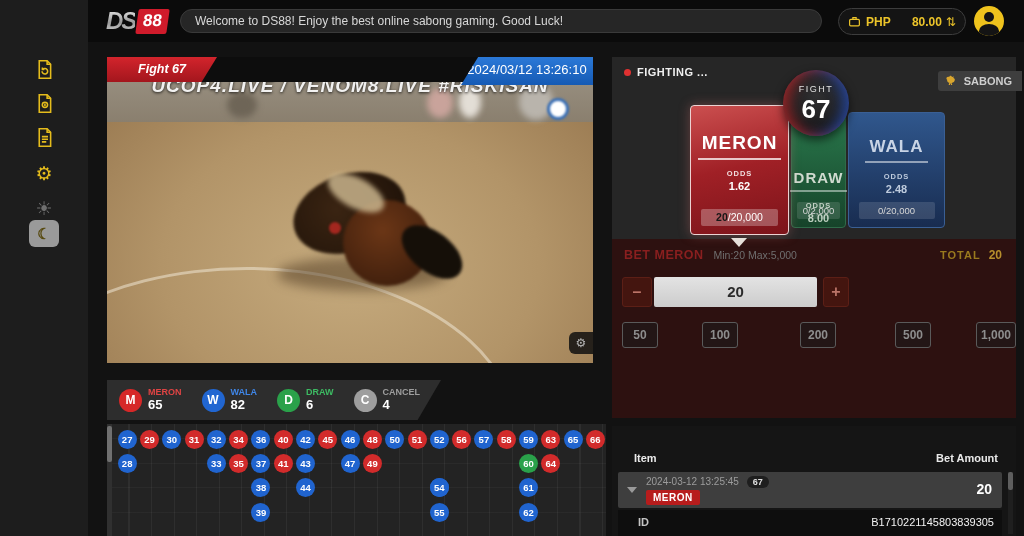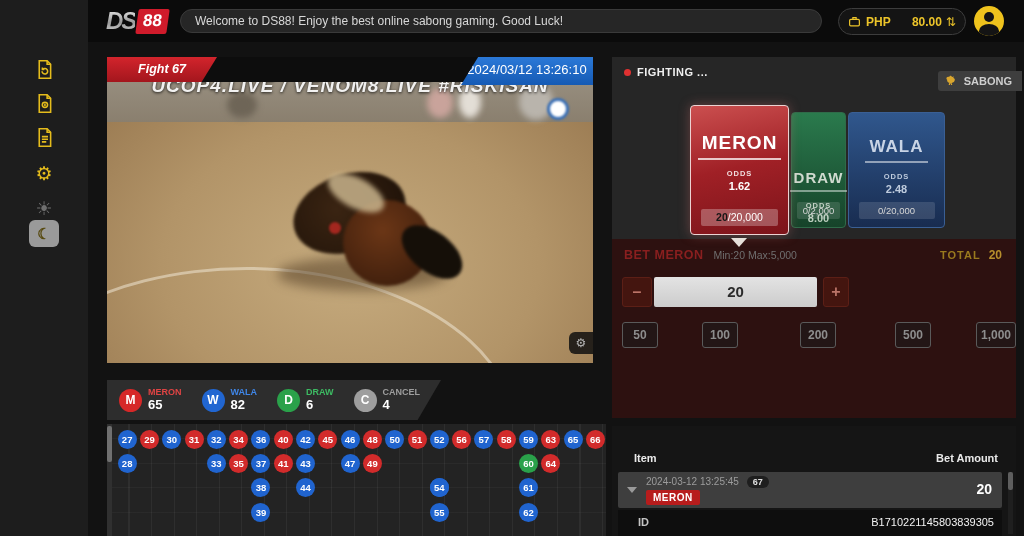--- a/index.html
+++ b/index.html
@@ -381,20 +381,24 @@
         <div class="odds-val">8.00</div>
         <div class="pool"><span class="cur">0</span><span>/2,000</span></div>
       </div>
       <div class="card" id="card-wala">
         <div class="card-title">WALA</div>
         <div class="odds-lbl">ODDS</div>
         <div class="odds-val">2.48</div>
         <div class="pool"><span class="cur">0</span><span>/20,000</span></div>
       </div>
       <div id="meron-pointer"></div>
+      <div id="fight-circle">
+        <span class="fw">FIGHT</span>
+        <span class="fn">67</span>
+      </div>
     </div>
 
     <div id="bet-zone">
       <div id="bet-bar">
         <span id="bet-side">BET MERON</span>
         <span id="bet-limits">Min:20  Max:5,000</span>
         <span id="bet-total-lbl">TOTAL</span>
         <span id="bet-total-val">20</span>
       </div>
       <div class="sq-btn" id="btn-minus">–</div>

